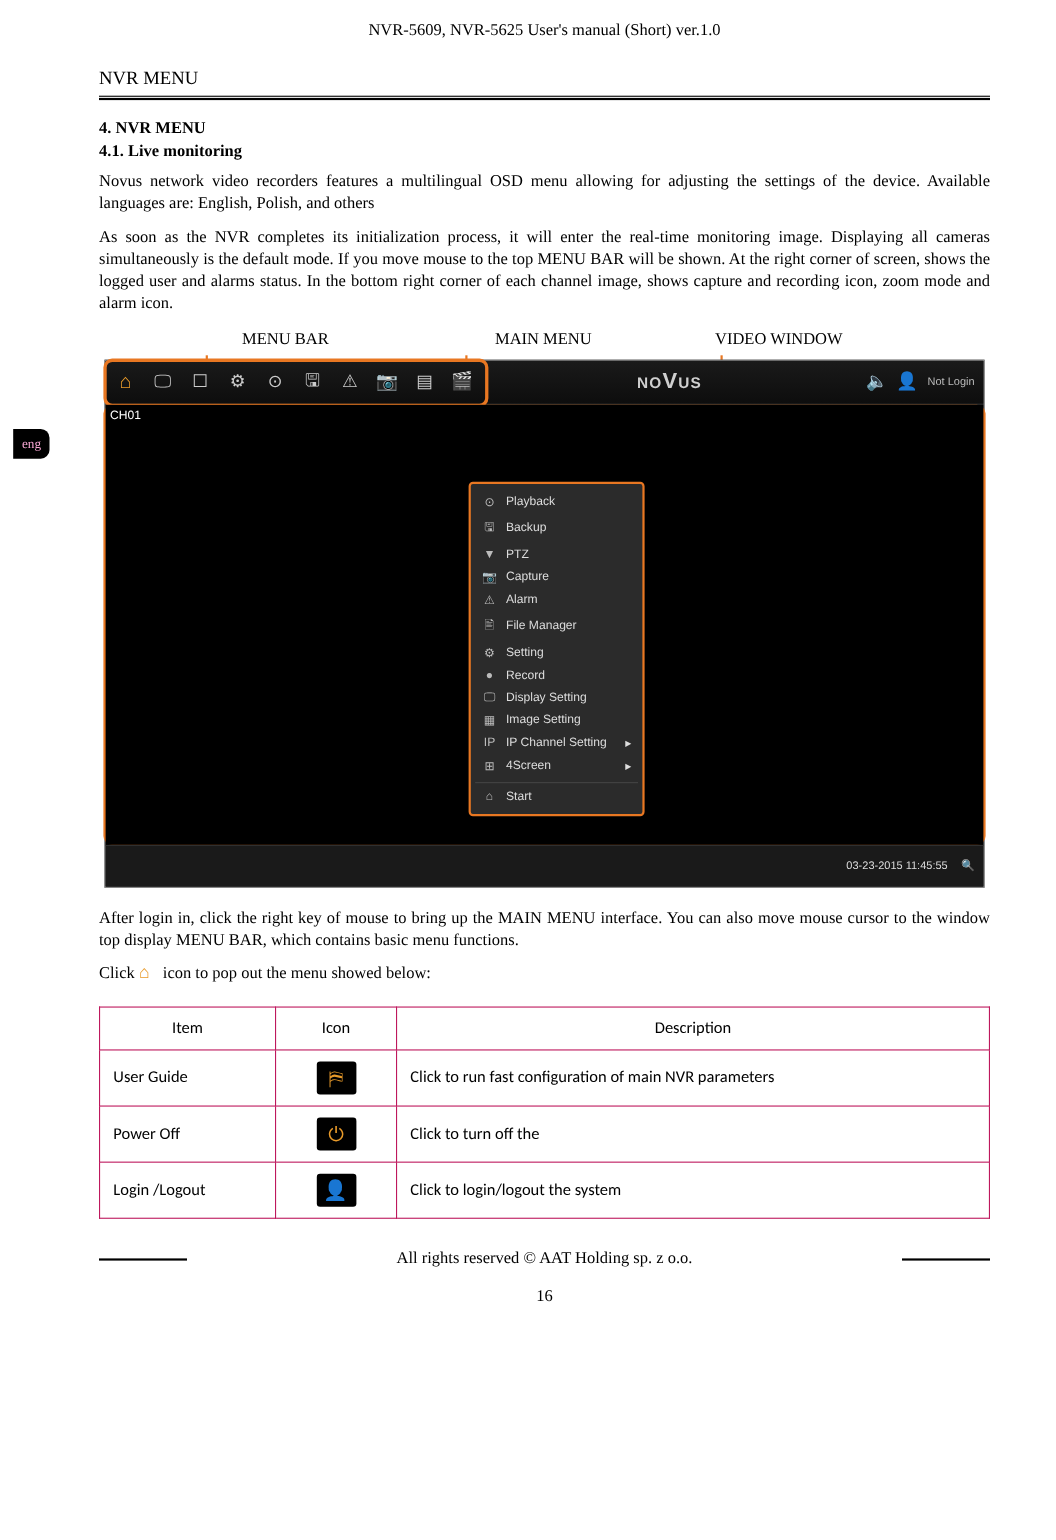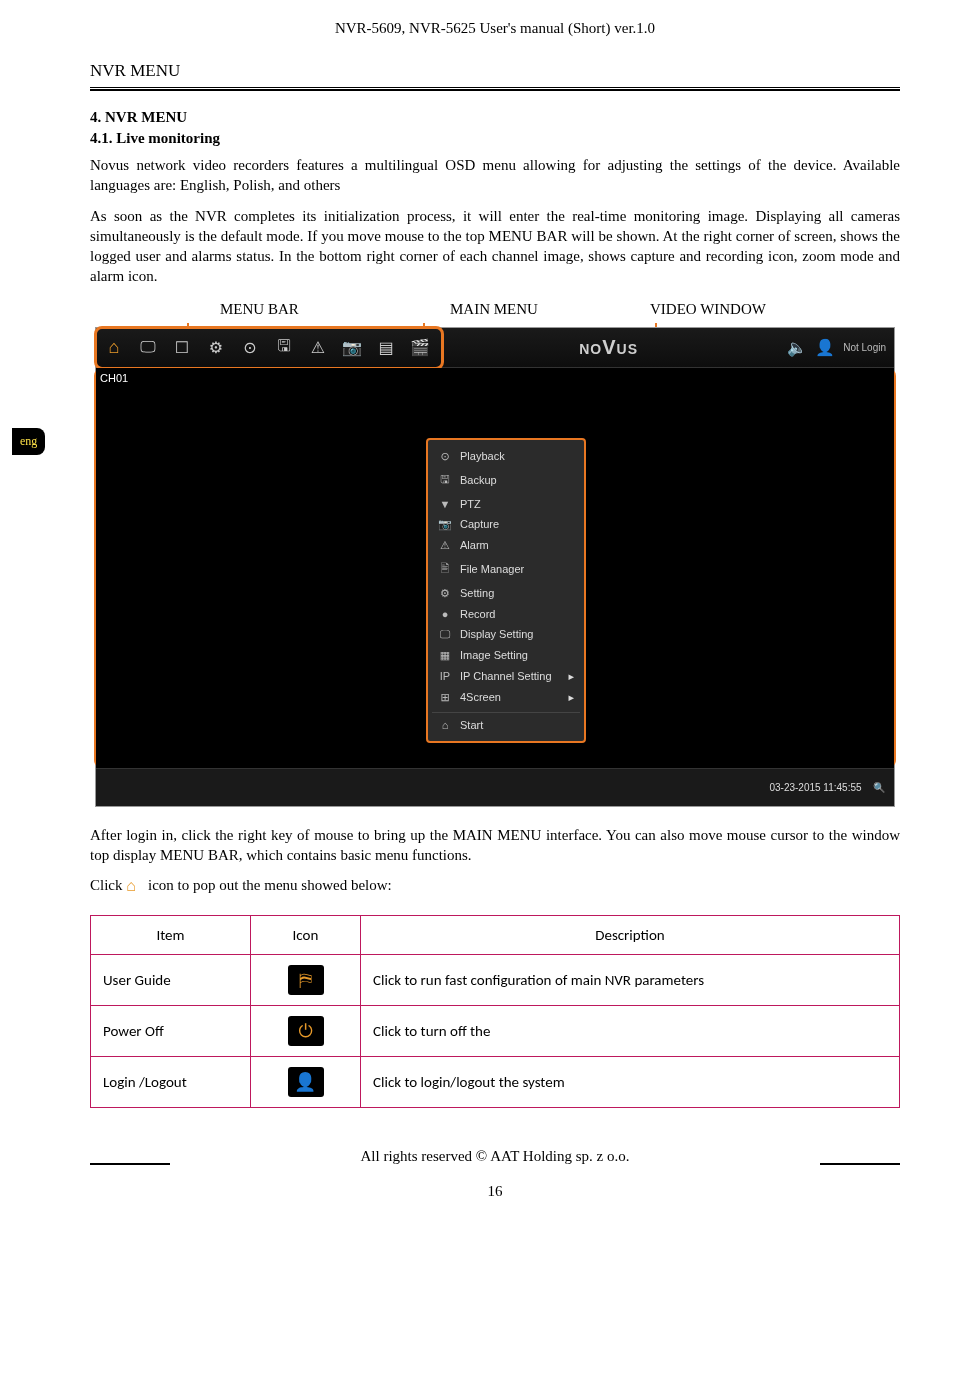--- a/index.html
+++ b/index.html
@@ -19,25 +19,24 @@
   .header {
     text-align: center;
     font-size: 15px;
     margin-bottom: 24px;
   }
   .side-tab {
     position: absolute;
     left: 12px;
     top: 390px;
     background: #000;
-    color: #fde047;
+    color: #f9a8d4;
     font-size: 12px;
     padding: 6px 8px;
     border-radius: 0 8px 8px 0;
-    margin-top: 38px;
   }
   .section-title {
     font-weight: normal;
     font-size: 17px;
     margin-bottom: 6px;
   }
   .rule-double {
     border-top: 1px solid #000;
     height: 4px;
     border-bottom: 2px solid #000;
@@ -175,22 +174,22 @@
     background:#fff;
   }
   .squared-icon {
     display:inline-flex; width:36px; height:30px;
     background:#000; color:#e89a2a;
     align-items:center; justify-content:center;
     font-size:18px; border-radius:3px;
   }
 
   .footer-rule-row {
-    display:flex; align-items:flex-end; gap:12px;
-    margin-top: 40px;
+    display:flex; align-items:center; gap:12px;
+    margin-top: 28px;
   }
   .footer-rule-row .hline { flex:0 0 80px; height:2px; background:#000; }
   .footer-rule-row .ftxt { flex:1; text-align:center; font-size:15px; }
   .page-num { text-align:center; margin-top: 18px; font-size:15px; }
 
   .inline-home {
     display:inline-flex; width:18px; height:16px;
     color:#e89a2a; font-size:16px; vertical-align:middle;
     line-height:14px;
   }

